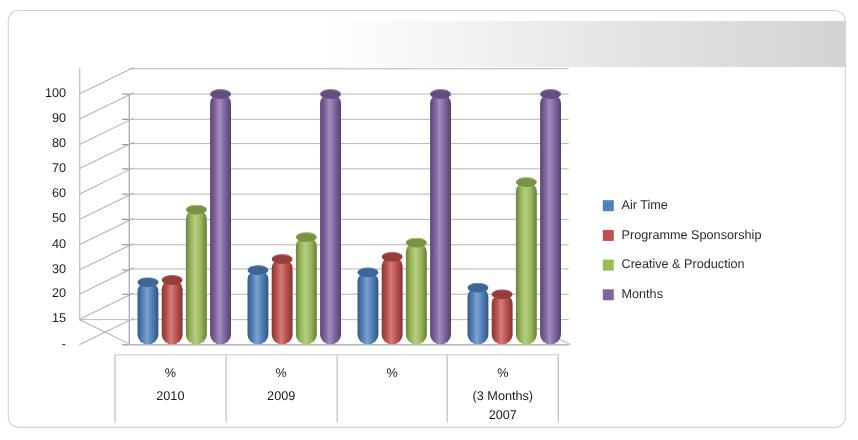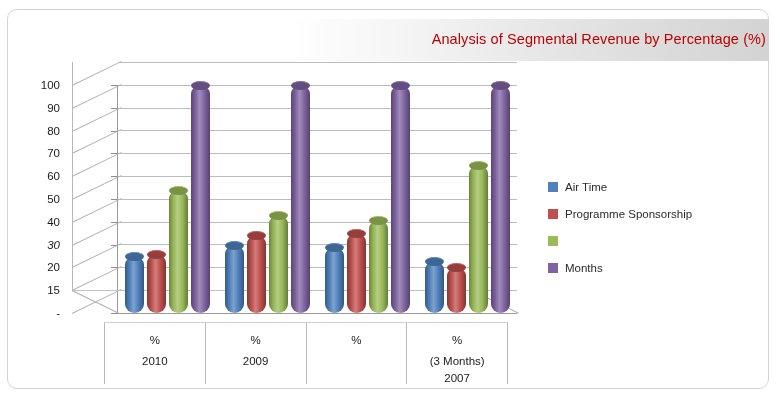--- a/index.html
+++ b/index.html
@@ -234,21 +234,20 @@
   }
 </style>
 </head>
 <body>
 
 <div id="stage">
 
   <div class="outer-frame"></div>
 
   <div class="title-band"></div>
-  <div class="chart-title">Analysis of Segmental Revenue by  Percentage (%)</div>
 
   <div class="plot">
     <div class="grid-layer" id="grid-host">
         <div class="tickmark" style="top: 19px;"></div>
         <div class="grid-line" style="top: -4px;"></div>
         <div class="grid-depth" style="left: 0px; top: 19px;"></div>
         <div class="tickmark" style="top: 41.8px;"></div>
         <div class="grid-line" style="top: 18.8px;"></div>
         <div class="grid-depth" style="left: 0px; top: 41.8px;"></div>
         <div class="tickmark" style="top: 64.6px;"></div>
@@ -360,21 +359,21 @@
         </div>
       </div>
     <div id="yticks-host">
         <div class="ytick" style="top: 19px;">100</div>
         <div class="ytick" style="top: 41.8px;">90</div>
         <div class="ytick" style="top: 64.6px;">80</div>
         <div class="ytick" style="top: 87.4px;">70</div>
         <div class="ytick" style="top: 110.2px;">60</div>
         <div class="ytick" style="top: 133px;">50</div>
         <div class="ytick" style="top: 155.8px;">40</div>
-        <div class="ytick" style="top: 178.6px; font-style: italic;">30</div>
+        <div class="ytick" style="top: 178.6px;">30</div>
         <div class="ytick" style="top: 201.4px;">20</div>
         <div class="ytick" style="top: 224.2px;">15</div>
         <div class="ytick" style="top: 247px;">-</div>
       </div>
   </div>
 
   <div class="cat-table" id="cats-host">
       <div class="cat-cell">
         <span class="pct">%</span>
         <span class="yr" style="white-space: pre-line;">2010</span>
@@ -397,20 +396,21 @@
       <div class="legend-row">
         <span class="swatch" style="background: rgb(79, 129, 189);"></span>
         <span class="legend-label">Air Time</span>
       </div>
       <div class="legend-row">
         <span class="swatch" style="background: rgb(192, 80, 77);"></span>
         <span class="legend-label">Programme Sponsorship</span>
       </div>
       <div class="legend-row">
         <span class="swatch" style="background: rgb(155, 187, 89);"></span>
+        <span class="legend-label">Creative &amp; Production</span>
       </div>
       <div class="legend-row">
         <span class="swatch" style="background: rgb(128, 100, 162);"></span>
         <span class="legend-label">Months</span>
       </div>
     </div>
 
 </div>
 
 </body></html>

